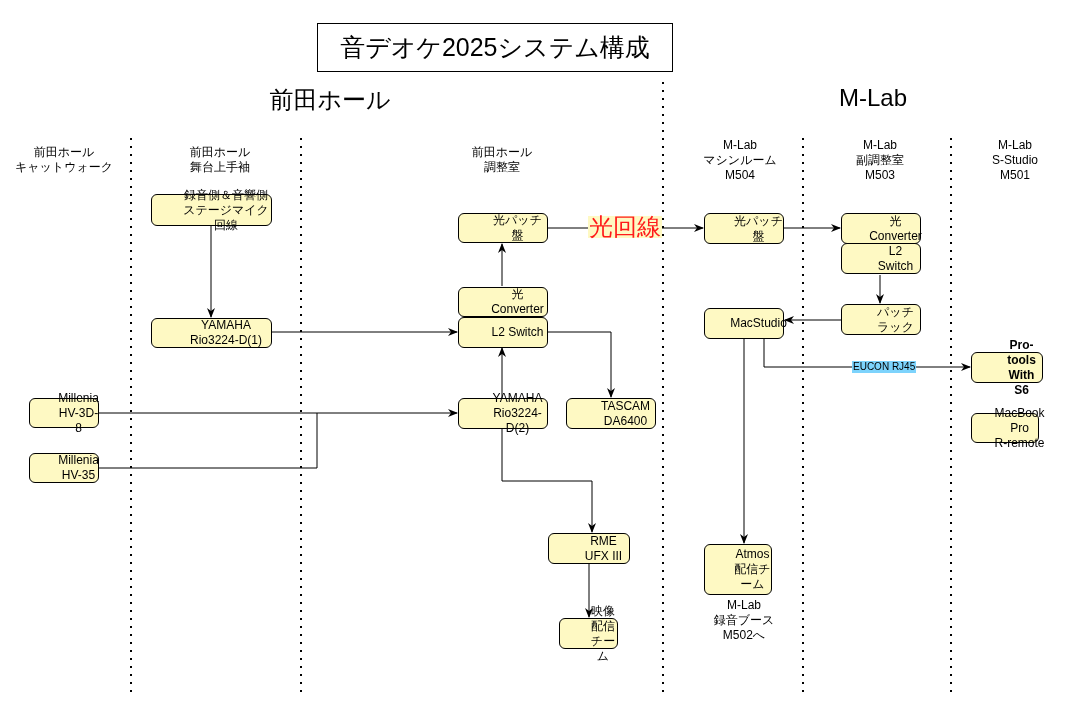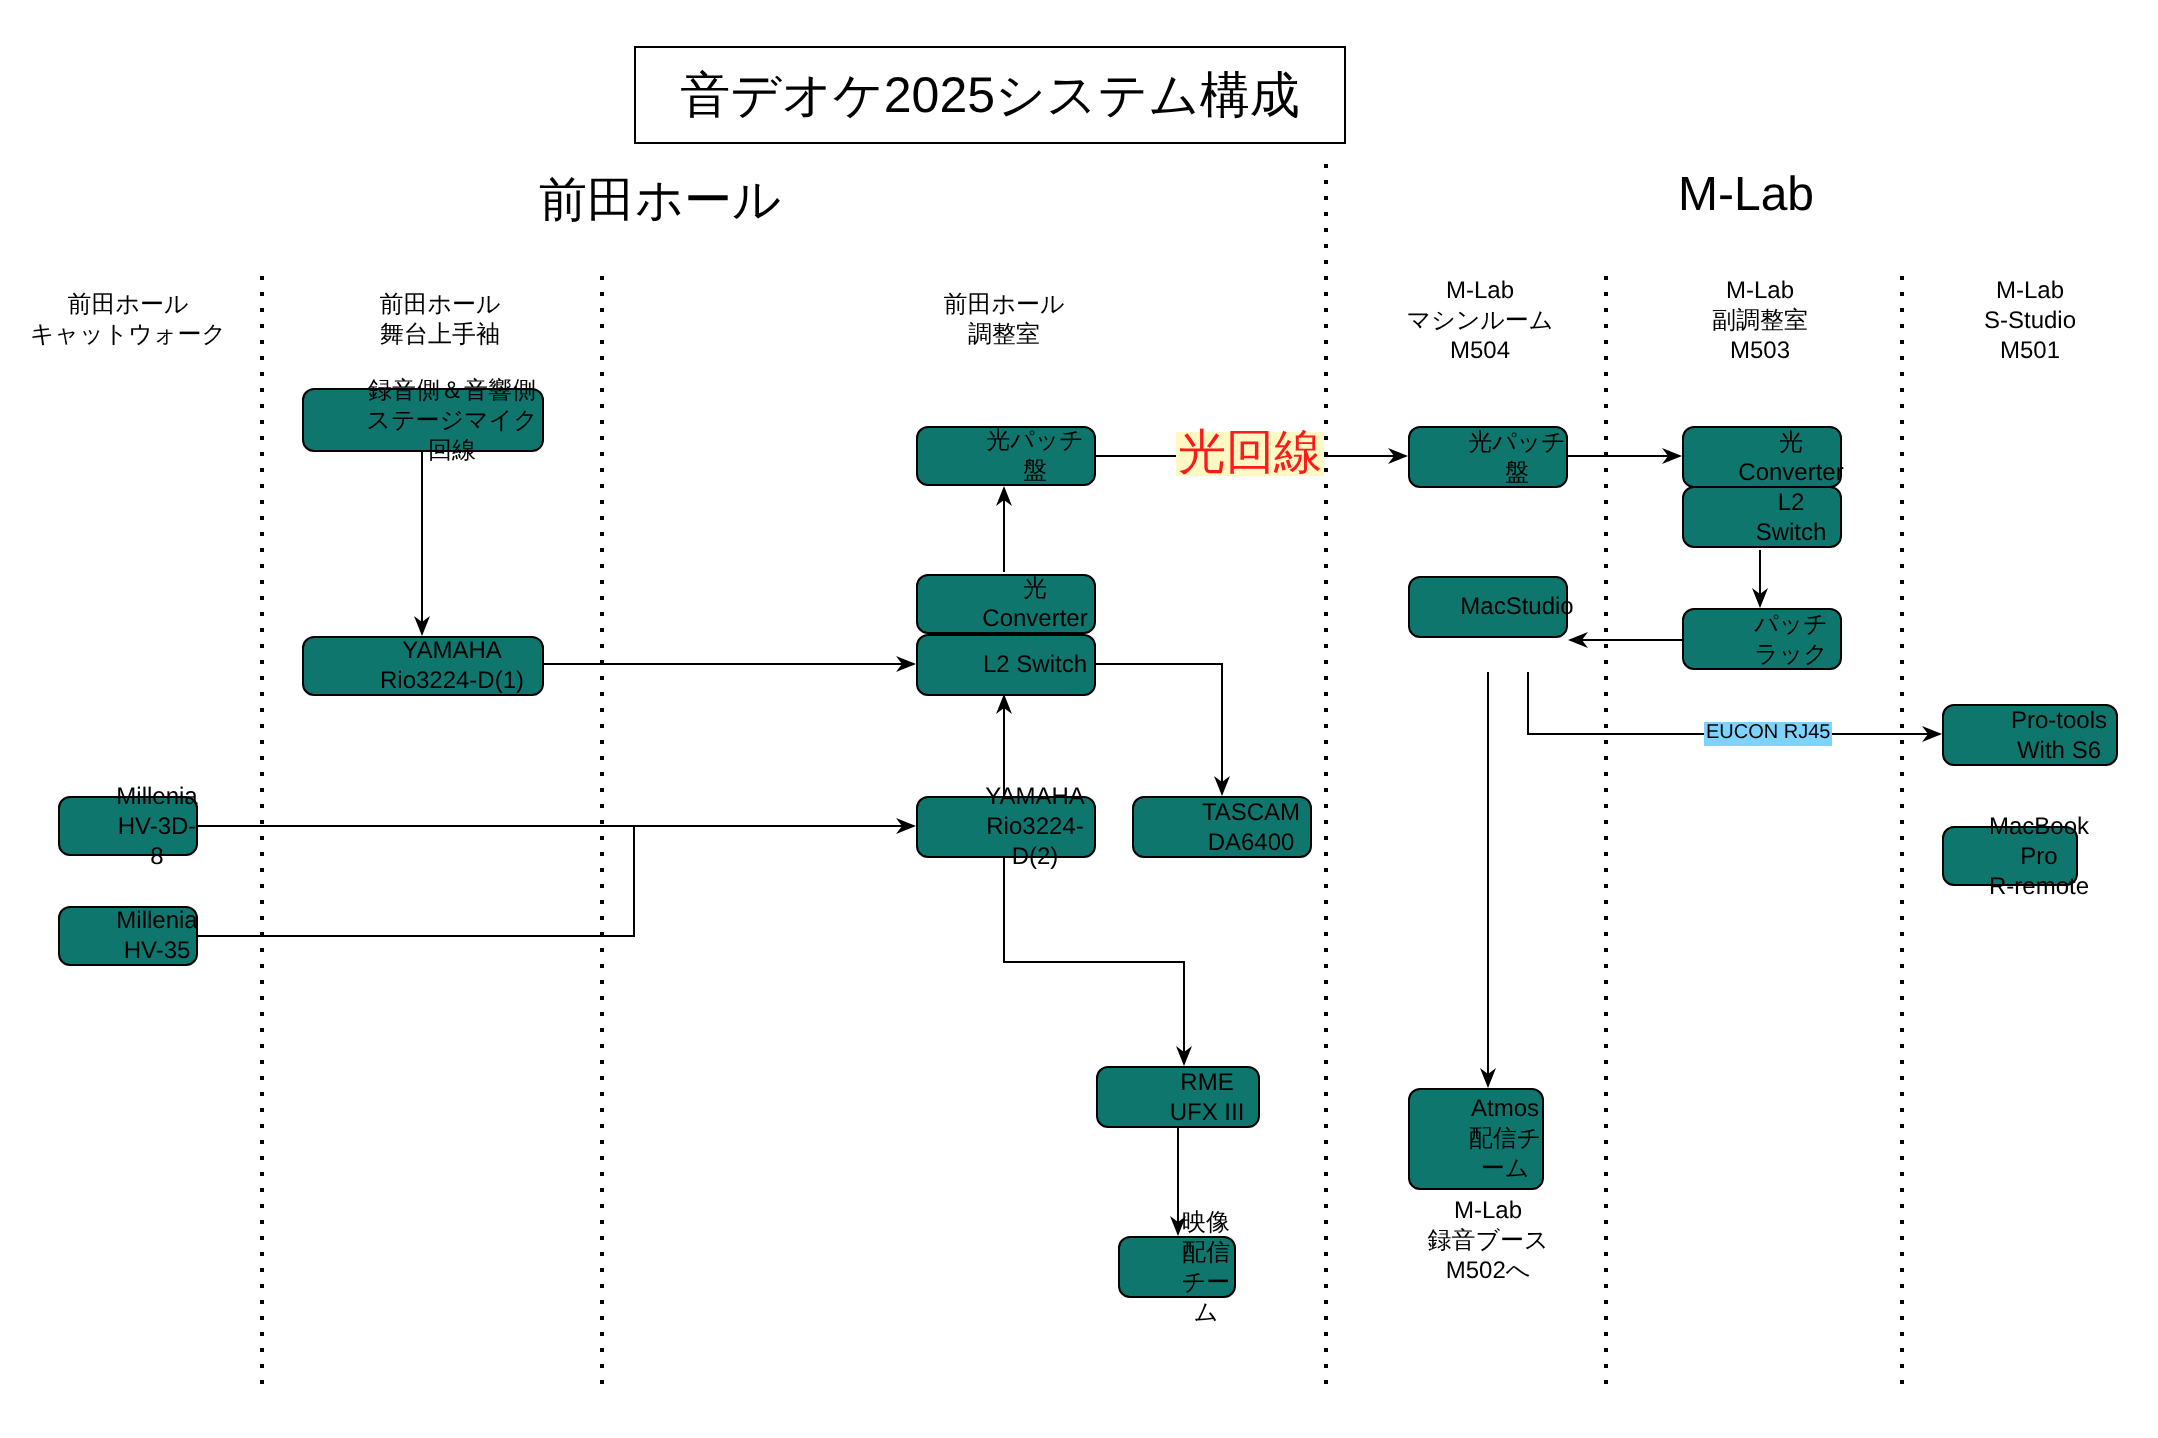--- a/index.html
+++ b/index.html
@@ -5,21 +5,21 @@
   html, body { margin:0; padding:0; background:#ffffff; }
   body { width:1079px; height:719px; position:relative; overflow:hidden;
          font-family:"Liberation Sans","DejaVu Sans",sans-serif; color:#000; }
   svg.wires { position:absolute; left:0; top:0; }
   .title-box { position:absolute; left:317px; top:23px; width:356px; height:49px;
                border:1px solid #000; box-sizing:border-box; display:flex;
                align-items:center; justify-content:center; font-size:25px; }
   .section { position:absolute; font-size:24px; text-align:center; }
   .col-label { position:absolute; font-size:12px; line-height:15px; text-align:center; white-space:pre-line; }
   .node { position:absolute; box-sizing:border-box; border:1px solid #000; border-radius:6px;
-          background:#0f766e; display:flex; align-items:center; justify-content:center;
+          background:#fef9c3; display:flex; align-items:center; justify-content:center;
           text-align:center; font-size:12px; line-height:15px; white-space:pre-line;padding-left:29px; }
   .edge-label { position:absolute; background:#7dd3fc; font-size:10px; line-height:12px; padding:0 1px; }
   .red-label { position:absolute; color:#ff1a1a; font-size:24px; line-height:22px; background:#fef9c3; padding:0 1px; }
   .note { position:absolute; font-size:12px; line-height:15px; text-align:center; white-space:pre-line; }
 </style>
 </head>
 <body>
 
 <svg class="wires" width="1079" height="719">
   <defs>
@@ -105,29 +105,29 @@
 <div class="node" style="left:458px; top:398px; width:90px; height:31px;">YAMAHA
 Rio3224-D(2)</div>
 <div class="node" style="left:566px; top:398px; width:90px; height:31px;">TASCAM
 DA6400</div>
 <div class="node" style="left:548px; top:533px; width:82px; height:31px;">RME
 UFX III</div>
 <div class="node" style="left:559px; top:618px; width:59px; height:31px;">映像配信
 チーム</div>
 
 <div class="node" style="left:704px; top:213px; width:80px; height:31px;">光パッチ盤</div>
-<div class="node" style="left:704px; top:288px; width:80px; height:31px;">MacStudio</div>
+<div class="node" style="left:704px; top:308px; width:80px; height:31px;">MacStudio</div>
 <div class="node" style="left:704px; top:544px; width:68px; height:51px;">Atmos
 配信チーム</div>
 
 <div class="node" style="left:841px; top:213px; width:80px; height:31px;">光Converter</div>
 <div class="node" style="left:841px; top:243px; width:80px; height:31px;">L2 Switch</div>
 <div class="node" style="left:841px; top:304px; width:80px; height:31px;">パッチラック</div>
 
-<div class="node" style="left:971px; top:352px; width:88px; height:31px;">Pro-tools
+<div class="node" style="left:971px; top:352px; width:72px; height:31px;font-weight:bold;">Pro-tools
 With S6</div>
 <div class="node" style="left:971px; top:413px; width:68px; height:30px;">MacBook Pro
 R-remote</div>
 
 <div class="red-label" style="left:588px; top:216px;">光回線</div>
 <div class="edge-label" style="left:852px; top:361px;">EUCON RJ45</div>
 
 <div class="note" style="left:684px; top:598px; width:120px;">M-Lab
 録音ブース
 M502へ</div>

